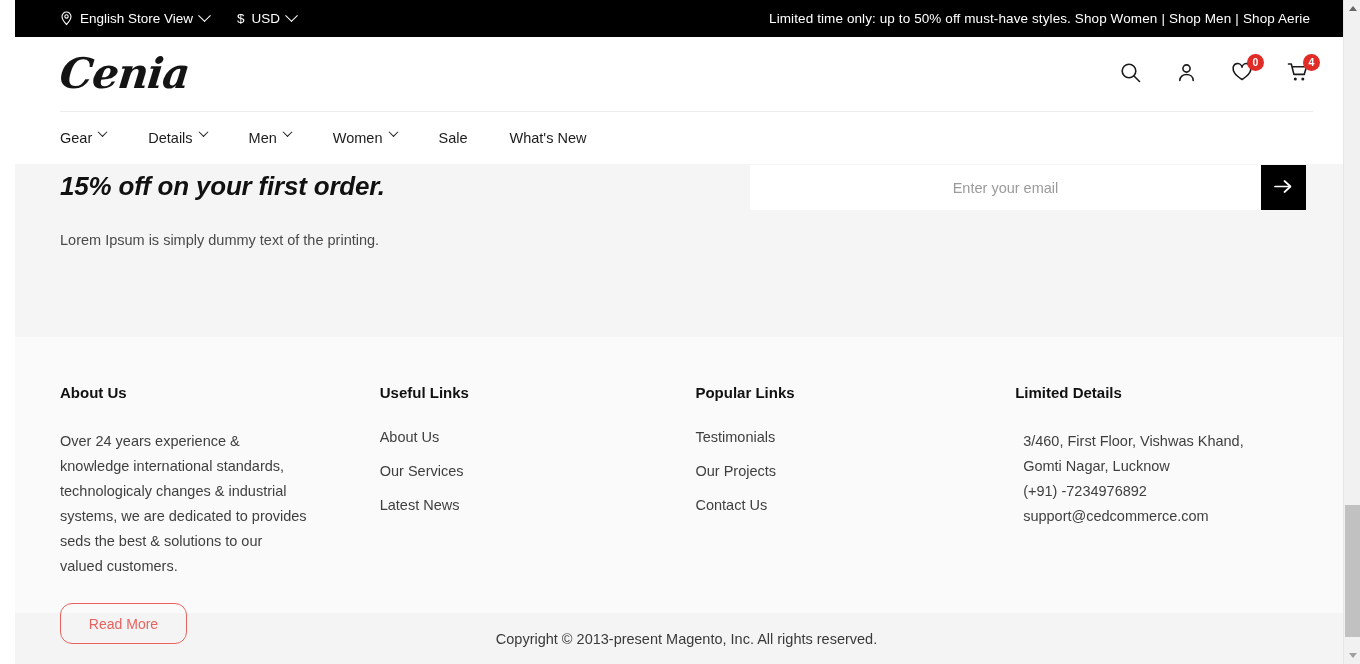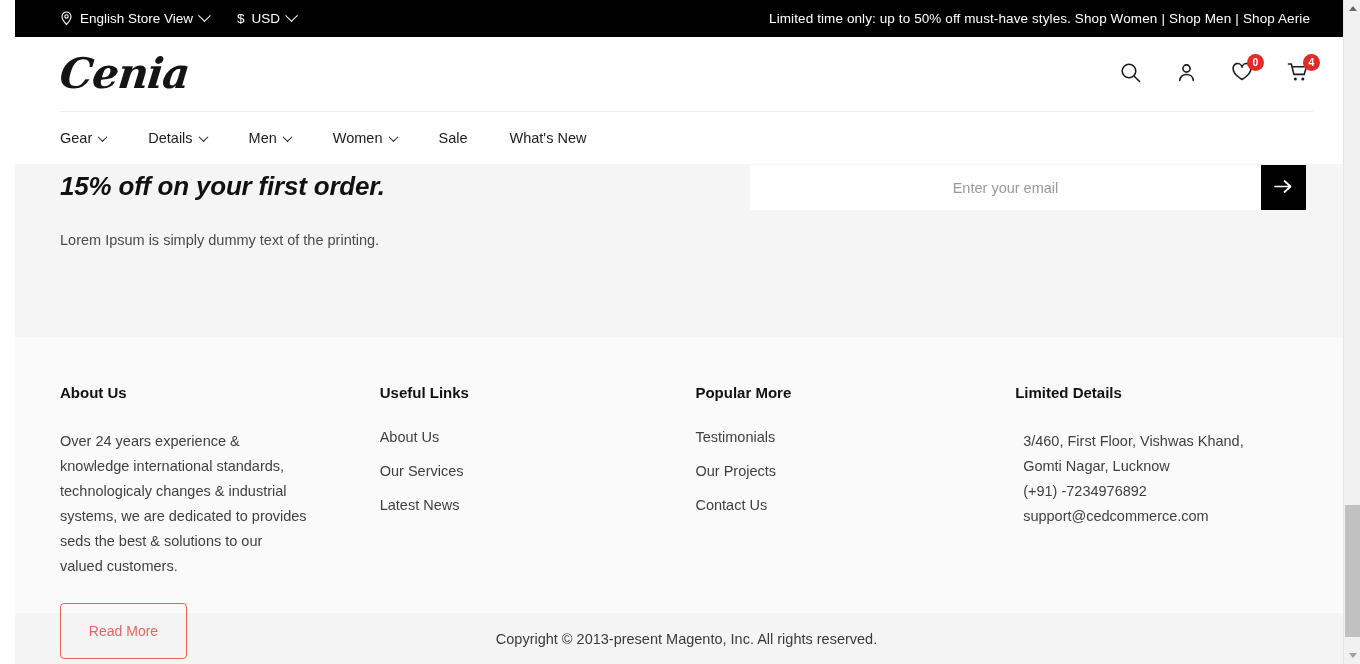--- a/index.html
+++ b/index.html
@@ -108,21 +108,21 @@
     margin: 0 45px;
   }
   .nav {
     height: 52px;
     display: flex;
     align-items: center;
     padding: 0 45px;
     gap: 0;
   }
   .nav-item {
-    display: flex; align-items: center; gap: 7px;
+    display: flex; align-items: flex-start; gap: 7px;
     font-size: 14.5px;
     color: #1c1c1c;
     cursor: pointer;
     padding: 0 20px 0 0;
     margin-right: 22px;
     white-space: nowrap;
   }
   .nav-item:last-child { margin-right: 0; }
   .chev-dark {
     width: 7px; height: 7px;
@@ -210,23 +210,23 @@
     text-decoration: none;
     margin-bottom: 18px;
     cursor: pointer;
   }
   .fcol-contact .fcol-text { width: 268px; padding-left: 8px; }
   .contact-line { font-size: 14.5px; color: #3f3f3f; line-height: 25px; padding-left: 8px; }
   .read-more {
     display: inline-flex;
     align-items: center; justify-content: center;
     margin-top: 24px;
-    width: 127px; height: 56px;
+    width: 127px; height: 41px;
     border: 1px solid #e8635f;
-    border-radius: 4px;
+    border-radius: 12px;
     color: #e8635f;
     background: transparent;
     font-size: 14px;
     font-family: "Liberation Sans", sans-serif;
     cursor: pointer;
   }
 
   
   .copyright {
     background: #f4f4f4;
@@ -412,21 +412,21 @@
       </div>
 
       <div class="fcol fcol-useful">
         <div class="fcol-title">Useful Links</div>
         <a class="flink">About Us</a>
         <a class="flink">Our Services</a>
         <a class="flink">Latest News</a>
       </div>
 
       <div class="fcol fcol-popular">
-        <div class="fcol-title">Popular More</div>
+        <div class="fcol-title">Popular Links</div>
         <a class="flink">Testimonials</a>
         <a class="flink">Our Projects</a>
         <a class="flink">Contact Us</a>
       </div>
 
       <div class="fcol fcol-contact">
         <div class="fcol-title">Limited Details</div>
         <div class="fcol-text">3/460, First Floor, Vishwas Khand, Gomti Nagar, Lucknow</div>
         <div class="contact-line">(+91) -7234976892</div>
         <div class="contact-line">support@cedcommerce.com</div>

